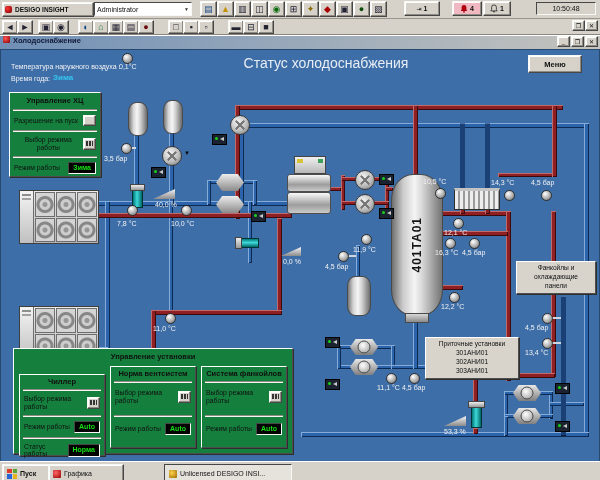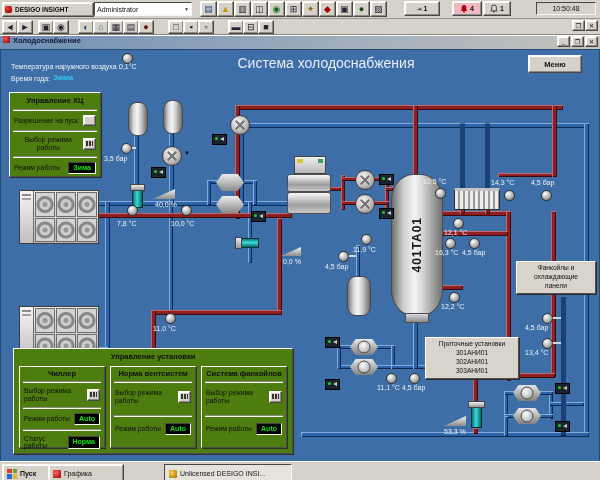--- a/index.html
+++ b/index.html
@@ -41,21 +41,21 @@
   .sic::after{content:"";position:absolute;right:2px;top:2px;width:4px;height:4px;background:#c9c9c9;clip-path:polygon(100% 0,100% 100%,0 50%)}
   .etank{position:absolute;border-radius:8px/10px;background:linear-gradient(90deg,#787878,#d6d6d6 25%,#f6f6f6 45%,#cdcdcd 65%,#6c6c6c);border:1px solid #4a4a4a;z-index:2}
   .cooler{position:absolute;width:78px;height:52px;background:linear-gradient(#ececec,#b4b4b4);border:1px solid #3e3e3e;display:flex;z-index:2}
   .cpanel{width:13px;border-right:1px solid #6e6e6e;background:linear-gradient(#f4f4f4,#c0c0c0)}
   .cpanel::before{content:"";display:block;height:2px;margin:3px 2px 2px;background:#8e8e8e}
   .cpanel::after{content:"";display:block;height:2px;margin:0 2px;background:#a2a2a2}
   .fans{flex:1;display:grid;grid-template-columns:1fr 1fr 1fr;grid-template-rows:1fr 1fr;gap:1px;padding:1px}
   .fan{background:radial-gradient(circle at 50% 50%,#969696 0 2px,#cdcdcd 3px 5px,#878787 6px 8px,#d4d4d4 9px);border:1px solid #6e6e6e}
   .phx{position:absolute;width:44px;height:18px;background:repeating-linear-gradient(90deg,#ededed 0 3px,#9a9a9a 3px 5px);border:1px solid #2e2e2e;border-top:3px solid #c4c4c4;z-index:2}
   .cyl{position:absolute;background:linear-gradient(#fafafa,#9d9d9d 60%,#cacaca);border:1px solid #4e4e4e;border-radius:3px}
-  .panel{position:absolute;background:#4d7c0f;border:1px solid;border-color:#fff #4e4e4e #4e4e4e #fff;box-shadow:1px 1px 0 #2e2e2e;z-index:6;color:#101010}
+  .panel{position:absolute;background:#15803d;border:1px solid;border-color:#fff #4e4e4e #4e4e4e #fff;box-shadow:1px 1px 0 #2e2e2e;z-index:6;color:#101010}
   .ptitle{text-align:center;font-size:7.5px;font-weight:bold;padding:3px 0 2px}
   .hr{height:0;border-top:1px solid #8f8b83;border-bottom:1px solid #f7f5f1;margin:2px 3px}
   .prow{display:flex;align-items:center;justify-content:space-between;padding:2px 4px;font-size:6.8px;line-height:1.15}
   .val{background:#000;color:#15e015;font-size:7px;font-weight:bold;padding:1px 4px;border:1px solid;border-color:#474747 #f8f8f4 #f8f8f4 #474747}
   .kbtn{width:12px;height:10px;position:relative}
   .kbtn::after{content:"";position:absolute;left:2px;top:2px;width:7px;height:5px;
     background:linear-gradient(90deg,#333 0 2px,transparent 2px 3px,#333 3px 5px,transparent 5px 6px,#333 6px)}
   .boxnote{position:absolute;background:#d8d4cc;border:1px solid;border-color:#fff #4e4e4e #4e4e4e #fff;box-shadow:1px 1px 0 #2e2e2e;z-index:6;color:#101010;text-align:center;font-size:6.6px;line-height:1.35;padding:2px 1px}
   .arrow{position:absolute;z-index:4;font-size:6px;color:#0a0a0a;line-height:1}
   
@@ -205,21 +205,21 @@
         </span>
   </div>
 
   <div id="canvas">
 
     <i class="sensor" style="left:121px;top:3px"></i>
     <span class="lbl" style="left:10px;top:13px">Температура наружного воздуха :</span>
     <span class="lbl" style="left:118px;top:13px">0,1°C</span>
     <span class="lbl" style="left:10px;top:25px">Время года:</span>
     <span class="lbl" style="left:52px;top:24px;color:#35c6f2;font-weight:bold;font-size:8px">Зима</span>
-    <span class="lbl" style="left:195px;top:6px;width:260px;text-align:center;font-size:14px;color:#e9edf3">Система холодоснабжения</span>
+    <span class="lbl" style="left:195px;top:6px;width:260px;text-align:center;font-size:14px;color:#e9edf3">Статус холодоснабжения</span>
     <div class="abs b3" style="left:527px;top:5px;width:52px;height:16px;display:flex;align-items:center;justify-content:center;font-size:7.5px;font-weight:bold;color:#101010;z-index:7">
       <span>Меню</span>
     </div>
 
     <i class="pb" style="left:95px;top:151px;width:196px;height:5px"></i>
     <i class="pb" style="left:104px;top:151px;width:5px;height:150px"></i>
     <i class="pb" style="left:95px;top:297px;width:12px;height:5px"></i>
     <i class="pb" style="left:133px;top:84px;width:5px;height:70px"></i>
     <i class="pb" style="left:168px;top:82px;width:5px;height:72px"></i>
     <i class="pb" style="left:206px;top:130px;width:50px;height:4px"></i>
@@ -432,21 +432,21 @@
       </div>
       <div class="hr"></div>
       <div class="prow">
         <span>Режим работы</span>
         <span class="val">Зима</span>
       </div>
     </div>
 
     <div class="panel" style="left:12px;top:298px;width:278px;height:104px">
       <div class="ptitle">Управление установки</div>
-      <div class="panel" style="left:5px;top:17px;width:84px;height:80px">
+      <div class="panel" style="left:5px;top:25px;width:84px;height:80px">
         <div class="ptitle" style="padding:2px 0 1px">Чиллер</div>
         <div class="hr"></div>
         <div class="prow">
           <span>Выбор режима работы</span>
           <span class="b3 kbtn"></span>
         </div>
         <div class="hr"></div>
         <div class="prow">
           <span>Режим работы</span>
           <span class="val">Auto</span>

